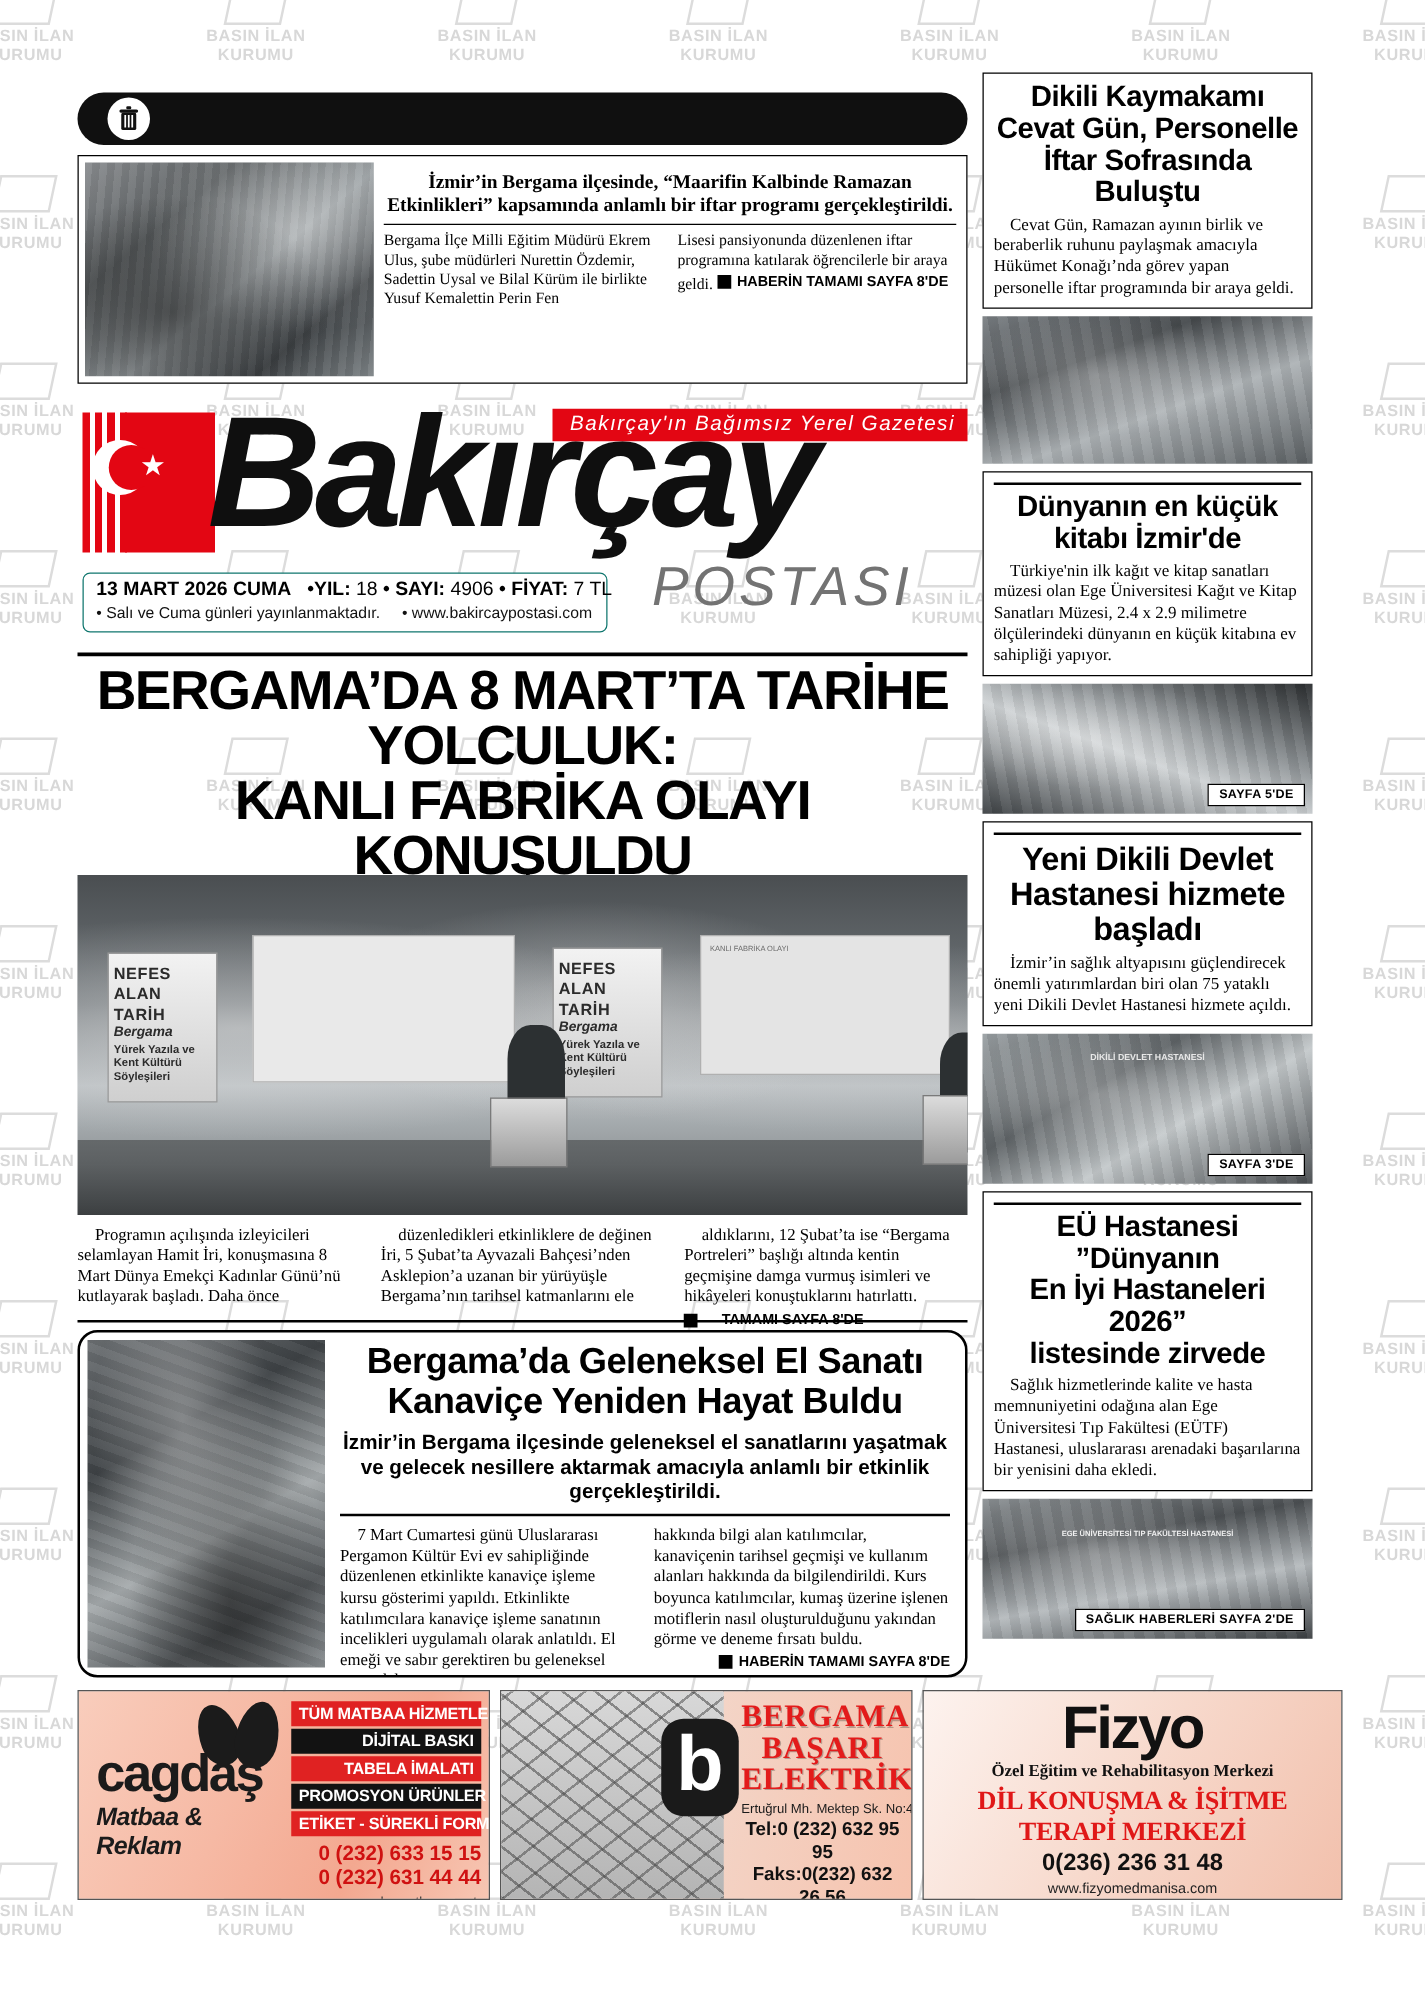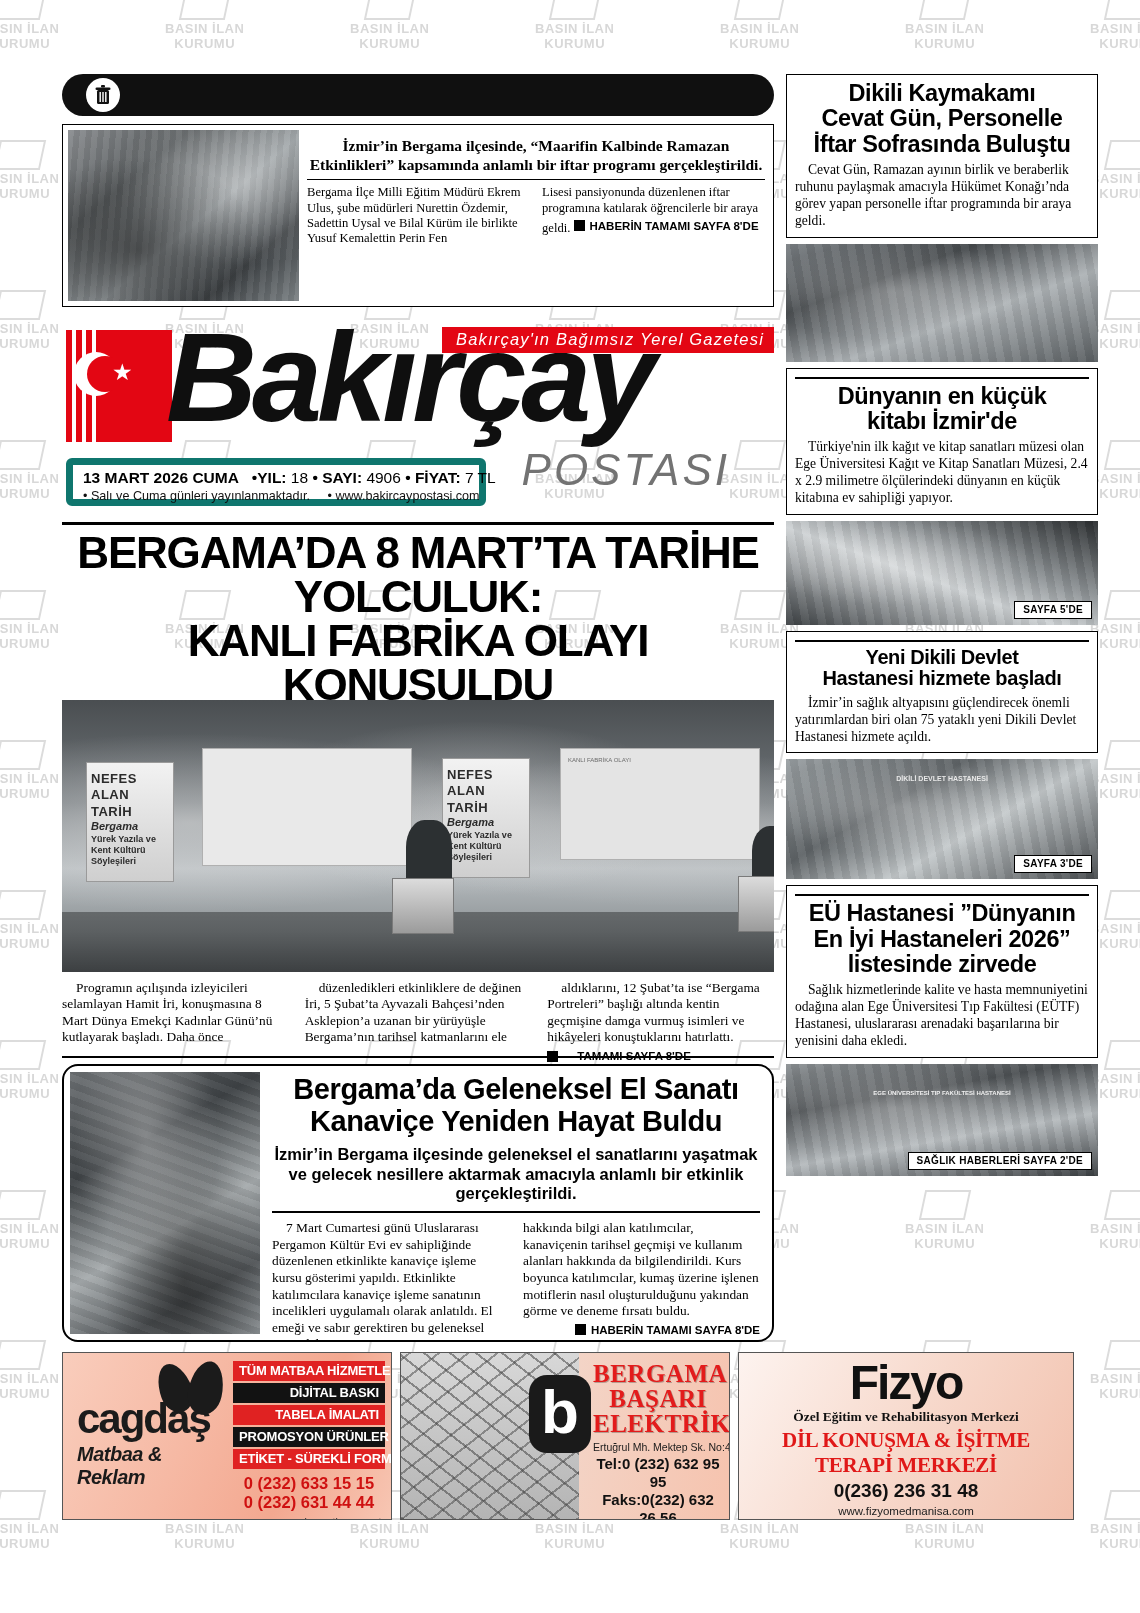--- a/index.html
+++ b/index.html
@@ -221,21 +221,21 @@
     font-weight: 400;
     font-style: italic;
     letter-spacing: 3px;
     color: #737373;
     font-family: "Liberation Sans", sans-serif;
   }
   .mast-info {
     position: absolute;
     left: 4px; top: 141px;
     width: 420px; height: 48px;
-    border: 7px solid #0f766e;
+    border: 1px solid #0f766e;
     border-radius: 6px;
     background: #fff;
     padding: 4px 8px 0 10px;
   }
   .mast-info-line1 {
     font-size: 15.5px;
     white-space: nowrap;
     color: #000;
   }
   .mast-info-line1 b { font-weight: 700; }
@@ -428,38 +428,38 @@
     font-family: "Liberation Serif", serif;
     font-size: 13.4px;
     line-height: 1.24;
     color: #000;
   }
   .kan-cols > div { flex: 1; }
 
   
   .rail {
     position: absolute;
-    left: 786px; top: 74px;
-    width: 312px;
+    left: 786px; top: 58px;
+    width: 264px;
   }
   .rail-box {
     border: 1px solid #000;
     background: #fff;
     margin-bottom: 6px;
     padding: 6px 8px 7px 8px;
   }
   .rail-head {
     font-size: 23.5px;
     font-weight: 700;
     line-height: 1.08;
     text-align: center;
     letter-spacing: -0.4px;
     color: #000;
   }
-  .rail-head.sm { font-size: 20px; }
+  .rail-head.sm { font-size: 26px; }
   .rail-body {
     font-family: "Liberation Serif", serif;
     font-size: 13.6px;
     line-height: 1.24;
     margin-top: 5px;
     text-indent: 13px;
     color: #000;
   }
   .rail-rule { border-top: 2px solid #000; margin: 2px 0 5px 0; }
   .rail-photo {
@@ -557,21 +557,20 @@
     white-space: nowrap;
   }
   .cag-tag.red { background: #e02222; }
   .cag-tag.blk { background: #121212; }
   .cag-phone {
     font-size: 16.5px;
     font-weight: 700;
     color: #cf1111;
     line-height: 1.15;
     margin-top: 5px;
-    text-align: center;
   }
   .cag-web {
     font-size: 10.5px;
     color: #333;
     margin-top: 4px;
   }
 
   .ad-elektrik {
     width: 330px;
     background: linear-gradient(100deg,#e8e8e8 0%,#f3d6c9 45%,#f6c3ae 100%);

